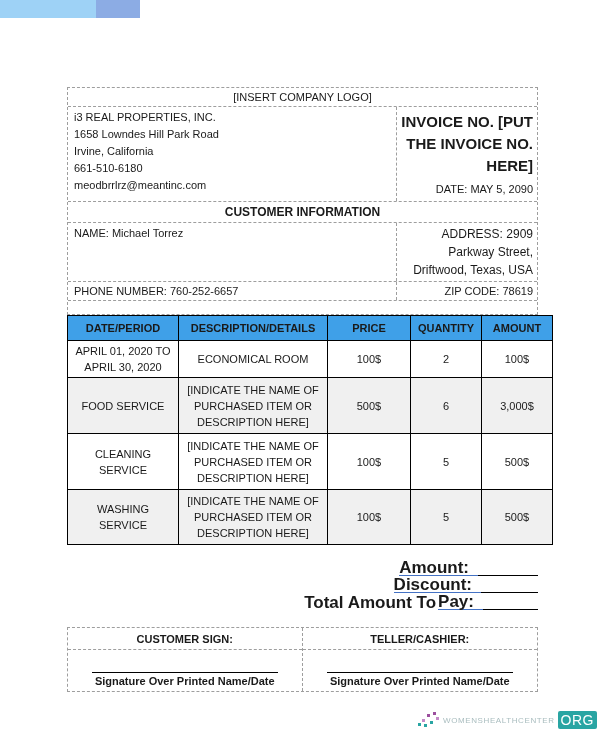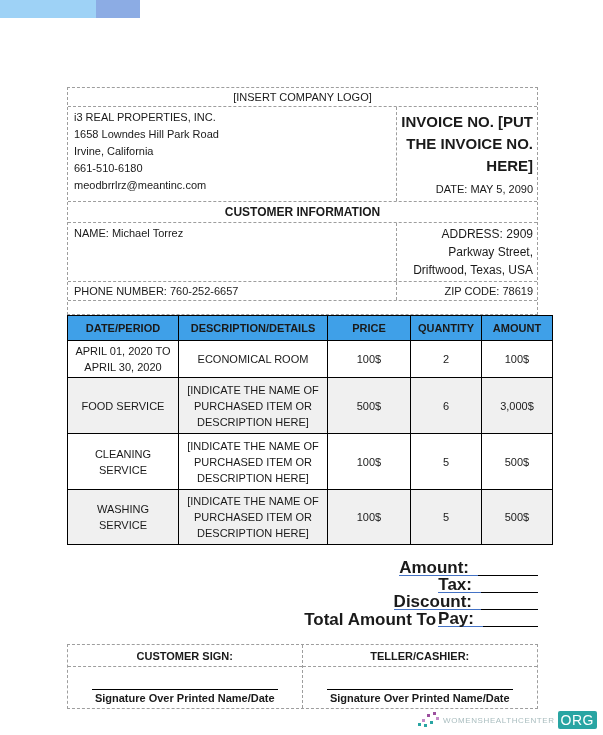--- a/index.html
+++ b/index.html
@@ -164,25 +164,20 @@
     </tbody>
   </table>
 
   <div class="totals">
     <div class="tot-line">
       <span class="tot-label">Amount:</span>
         <span class="blue-stub"></span>
         <span class="black-fill w60"></span>
     </div>
     <div class="tot-line">
-      <span class="tot-label">Tax:</span>
-        <span class="blue-stub"></span>
-        <span class="black-fill w57"></span>
-    </div>
-    <div class="tot-line">
       <span class="tot-label">Discount:</span>
         <span class="blue-stub"></span>
         <span class="black-fill w57"></span>
     </div>
     <div class="tot-line">
       <span class="tot-label noline">Total Amount To</span>
         <span class="tot-label">Pay:</span>
         <span class="blue-stub"></span>
         <span class="black-fill w55"></span>
     </div>

